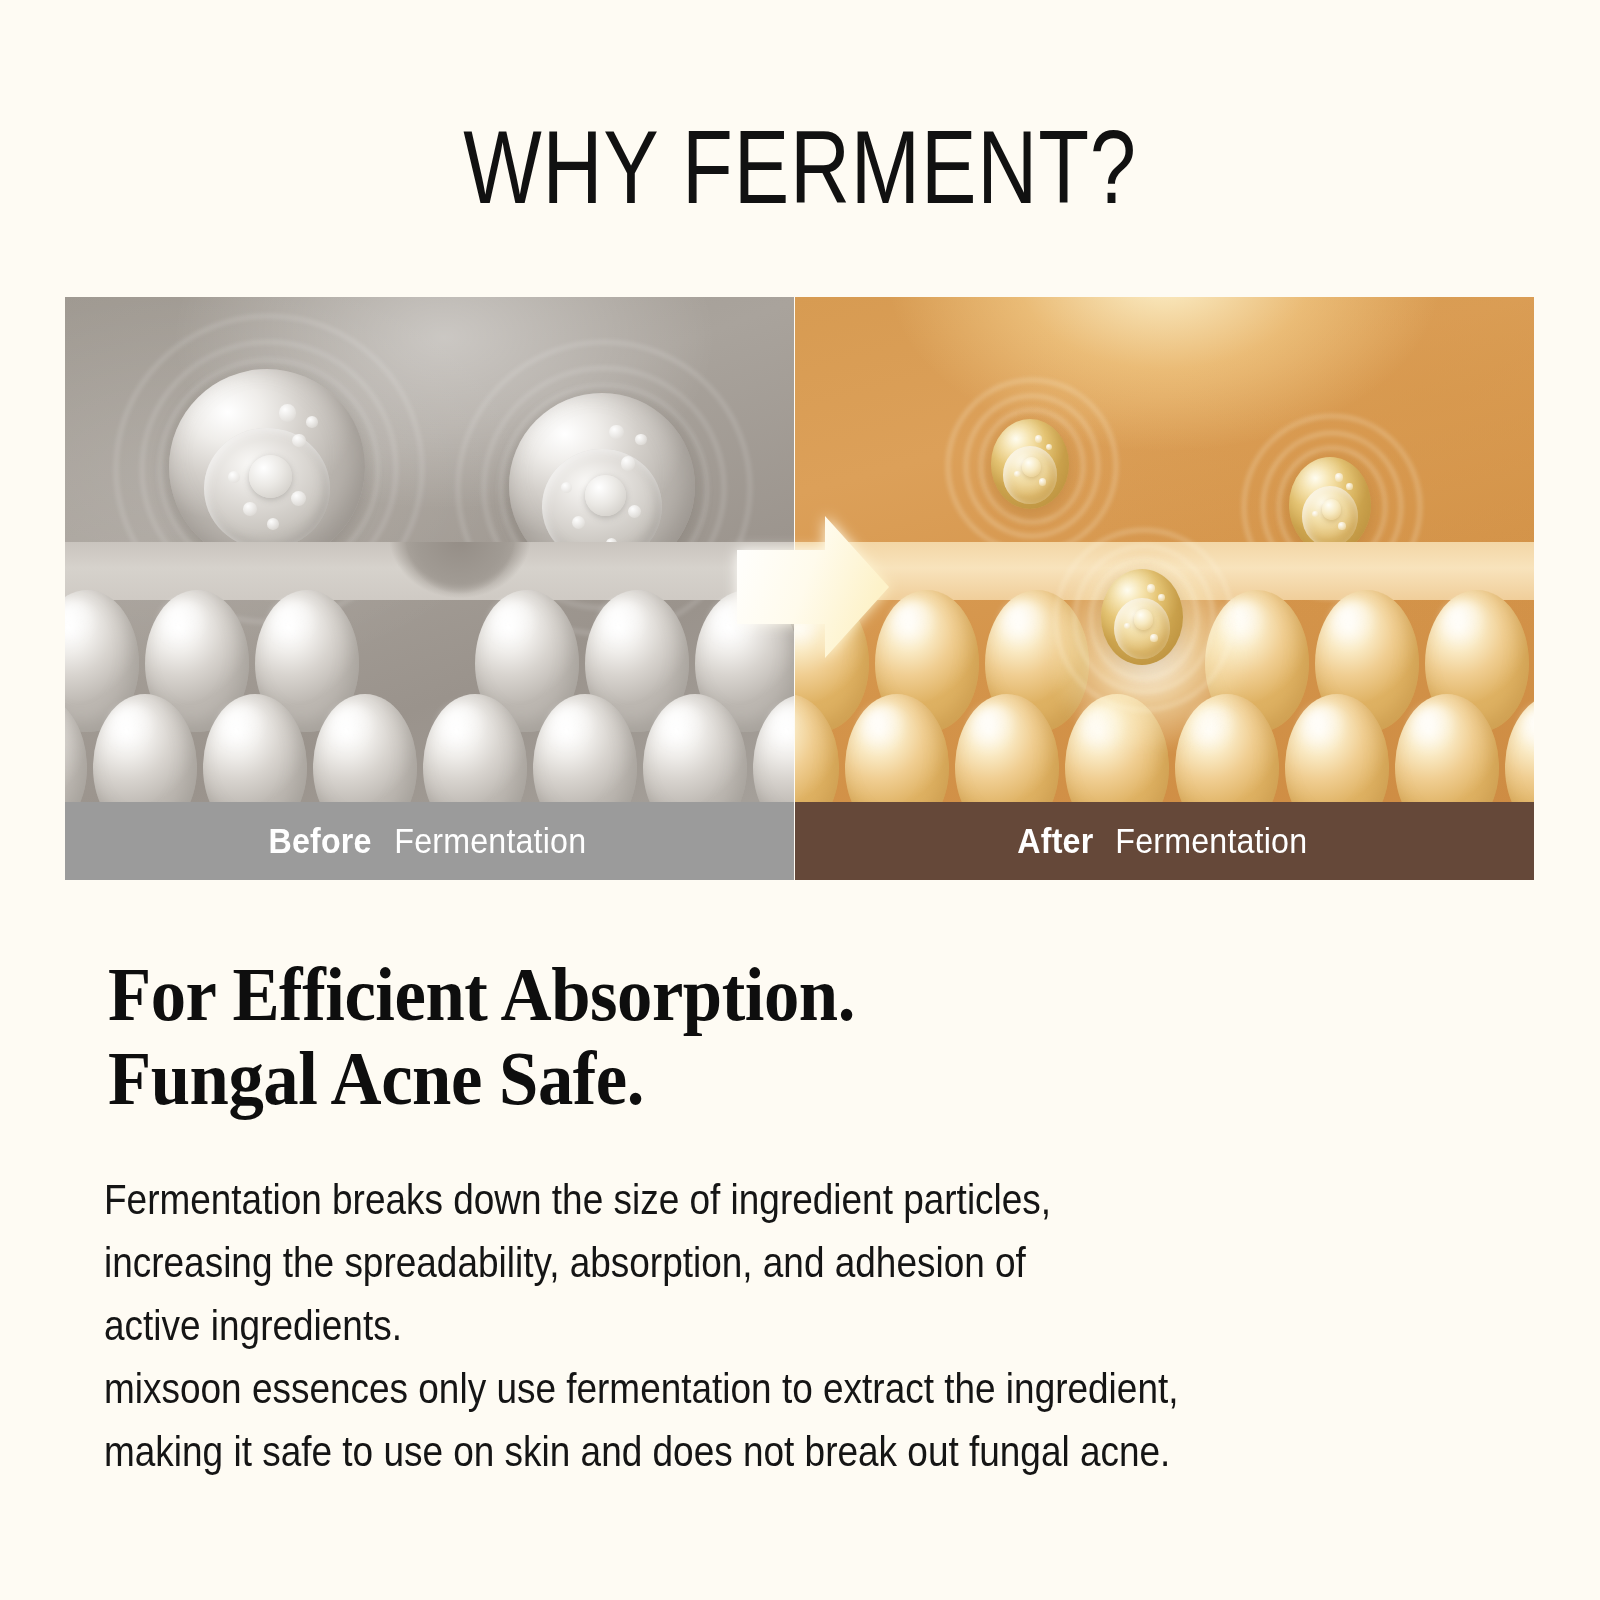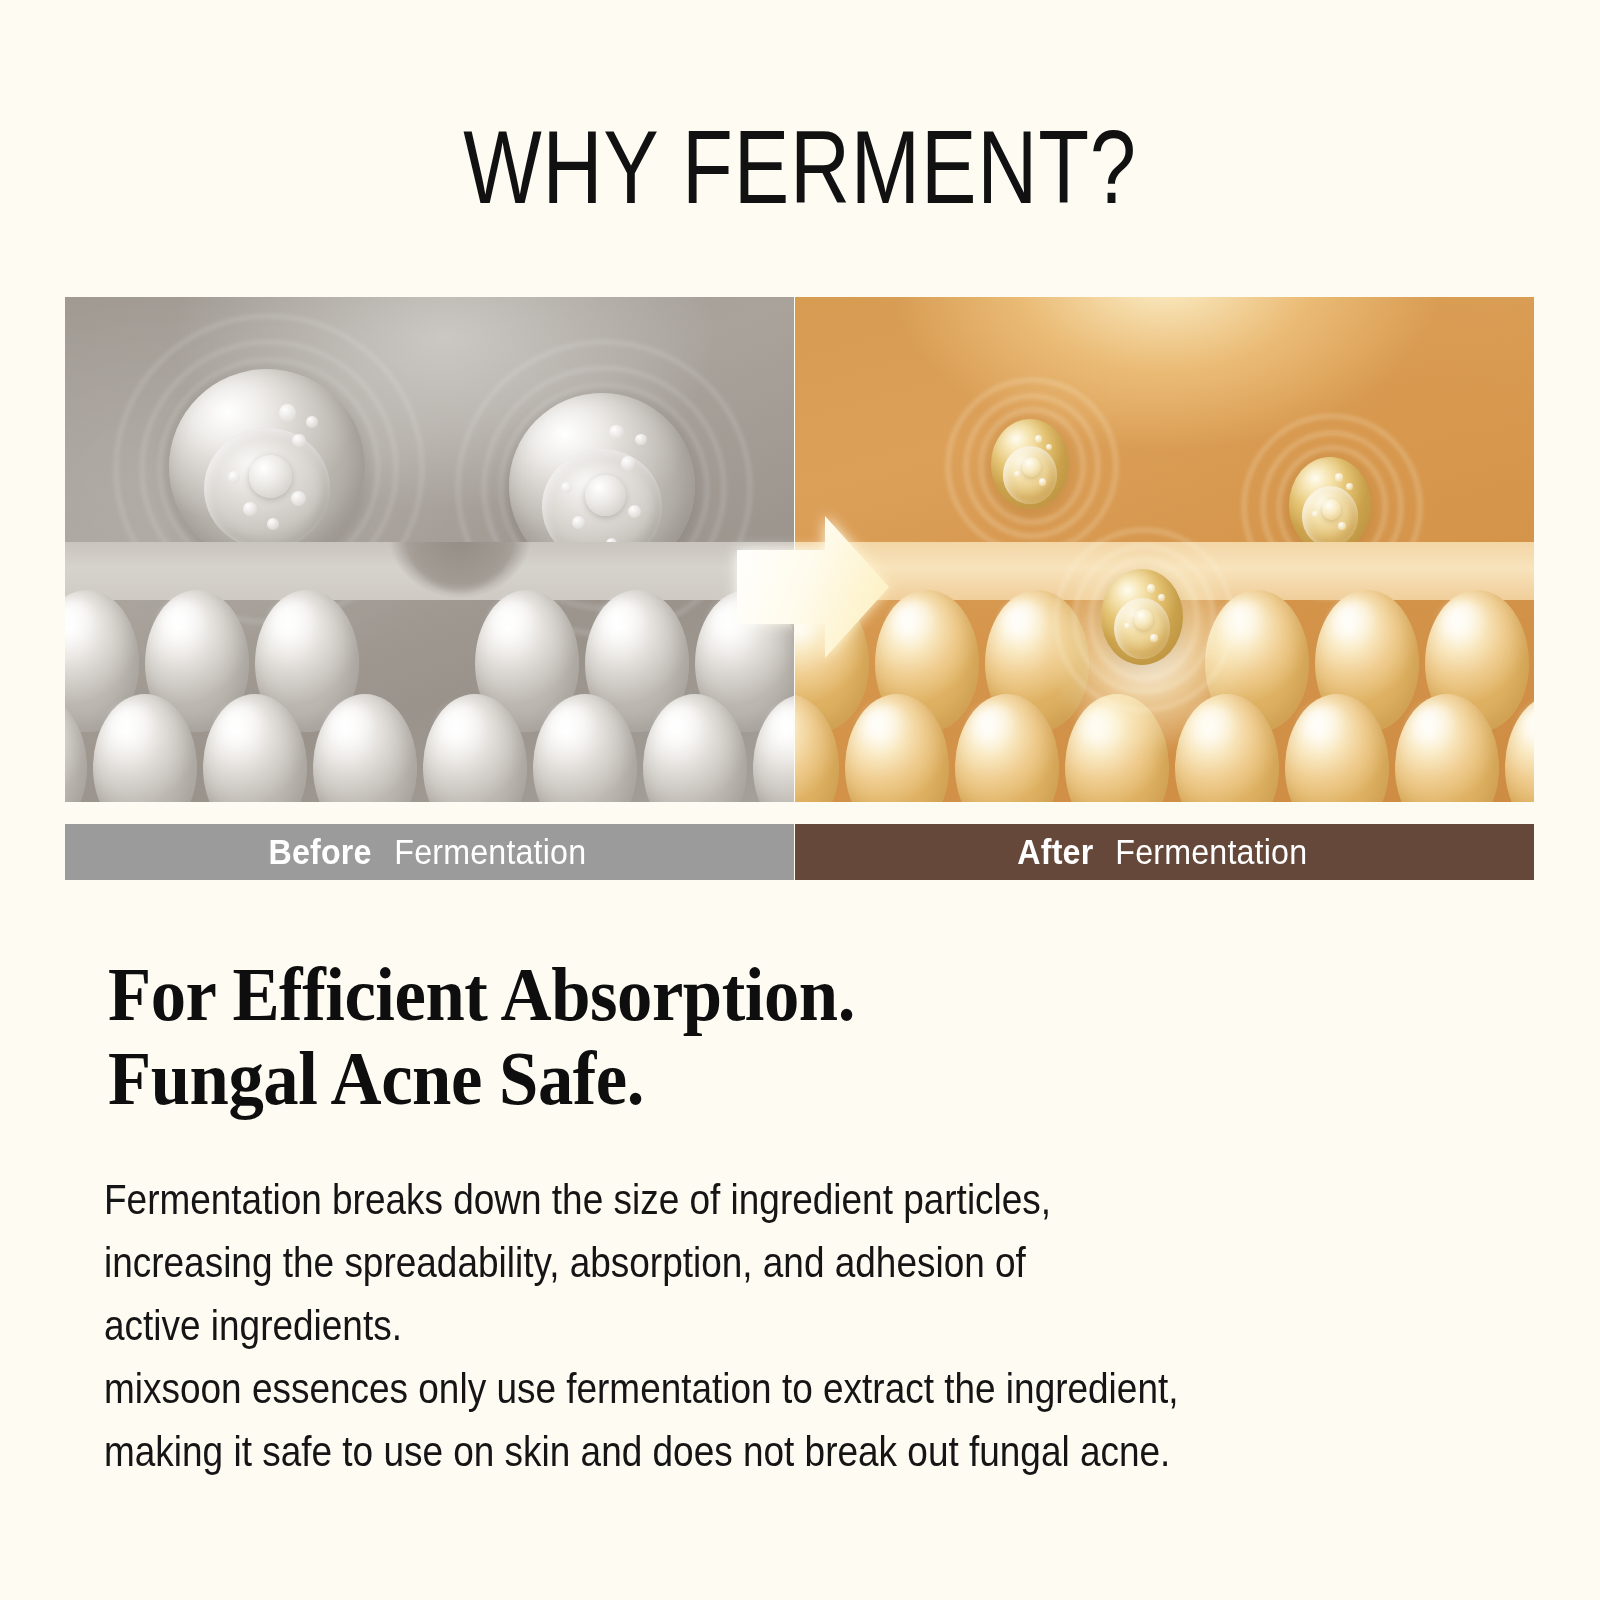--- a/index.html
+++ b/index.html
@@ -149,21 +149,21 @@
     position:absolute;border-radius:50%;
     background:radial-gradient(circle, rgba(255,255,250,0.95) 0%, rgba(255,244,205,0.55) 35%, rgba(255,230,170,0) 72%);
     filter:blur(6px);
   }
 
   
   .arrow-wrap{position:absolute;left:648px;top:195px;width:190px;height:190px;z-index:6;}
 
   
   .caption{
-    position:absolute;bottom:0;left:0;right:0;height:56px;
+    position:absolute;bottom:0;left:0;right:0;height:78px;
     display:flex;align-items:center;justify-content:center;
     color:#FFFFFF;white-space:nowrap;
   }
   .cap-before{background:#9B9B9B;}
   .cap-after{background:#654839;}
   .cap-strong{font-weight:700;font-size:35px;letter-spacing:0.2px;transform:scaleX(0.92);transform-origin:center;}
   .cap-normal{font-weight:400;font-size:35px;letter-spacing:0.2px;margin-left:10px;transform:scaleX(0.92);transform-origin:center;}
 
   
   .headline{

